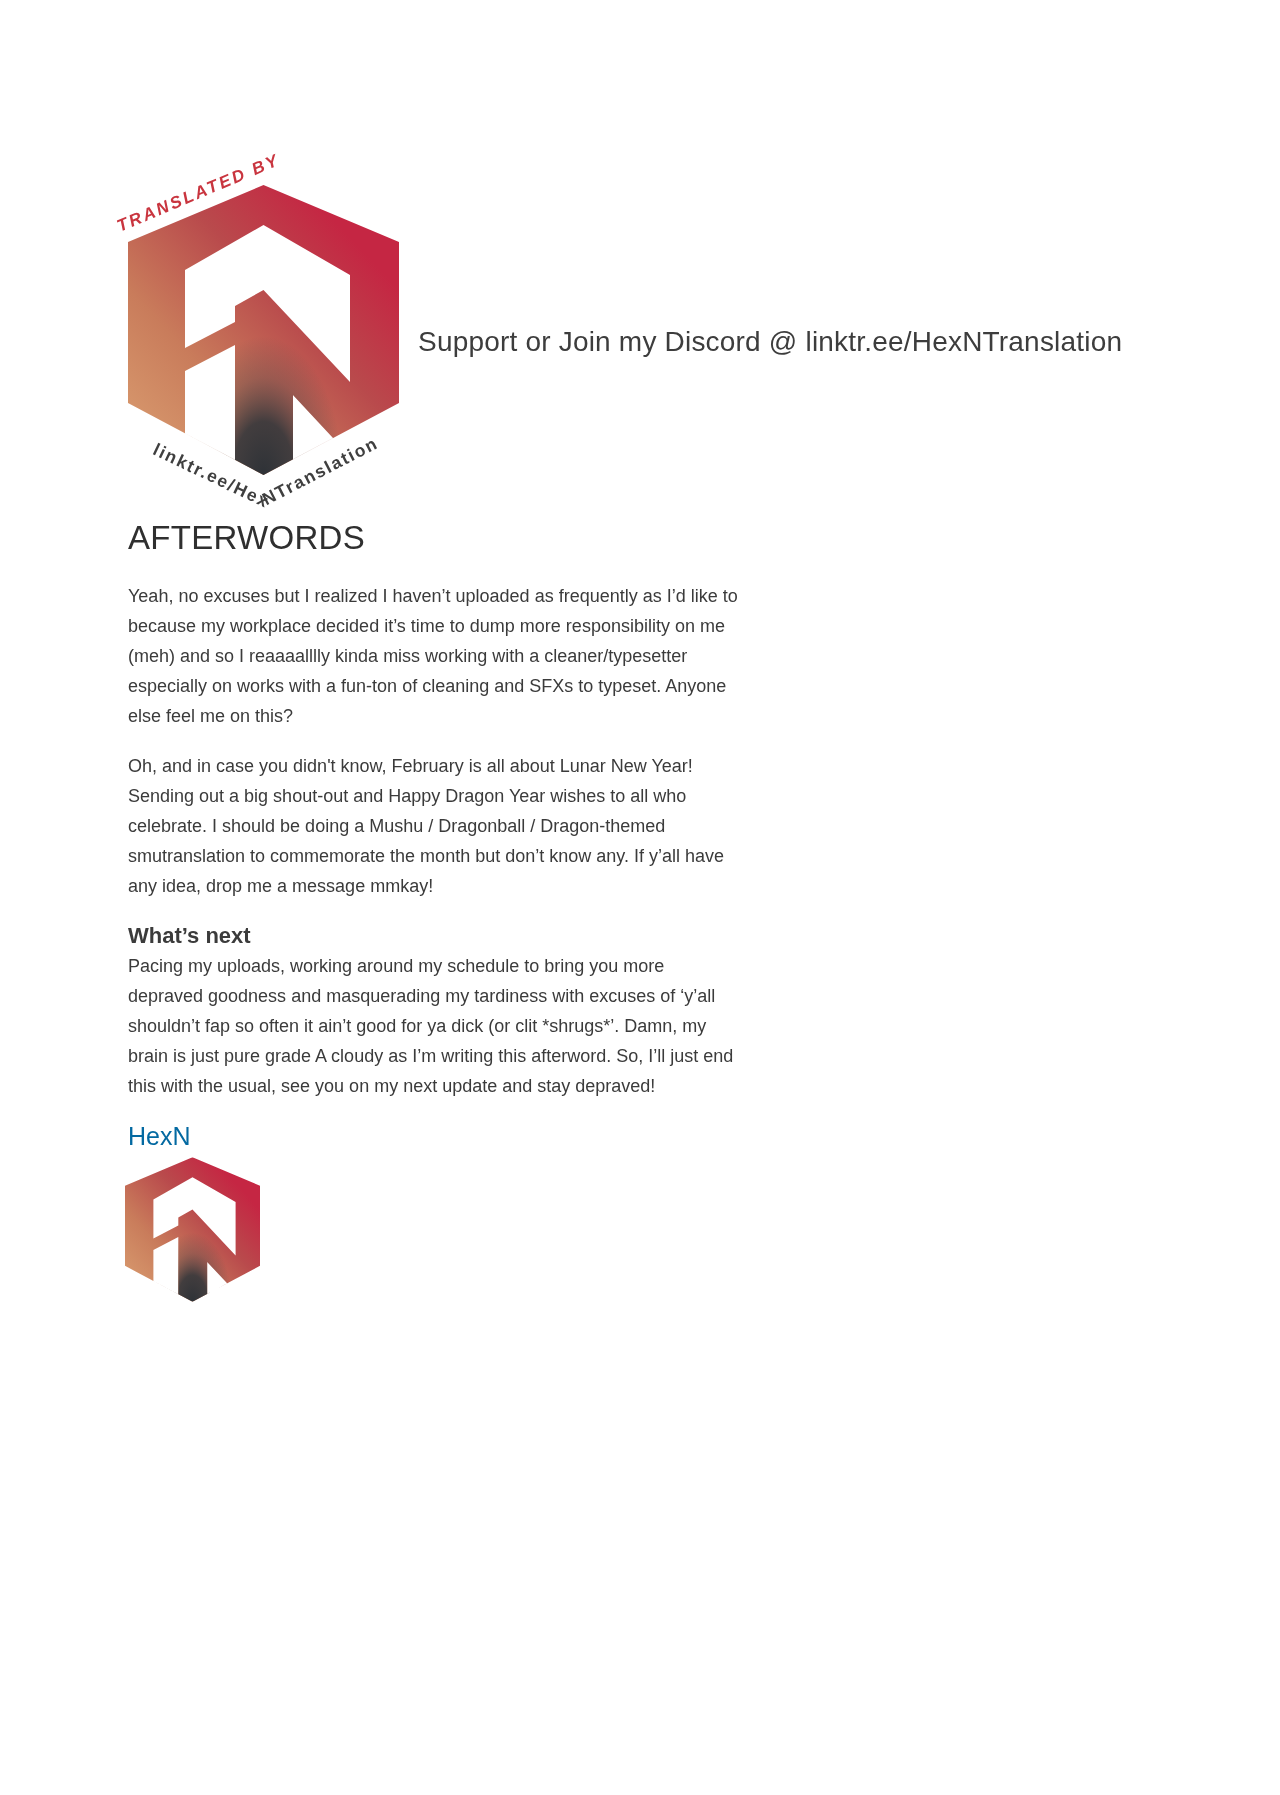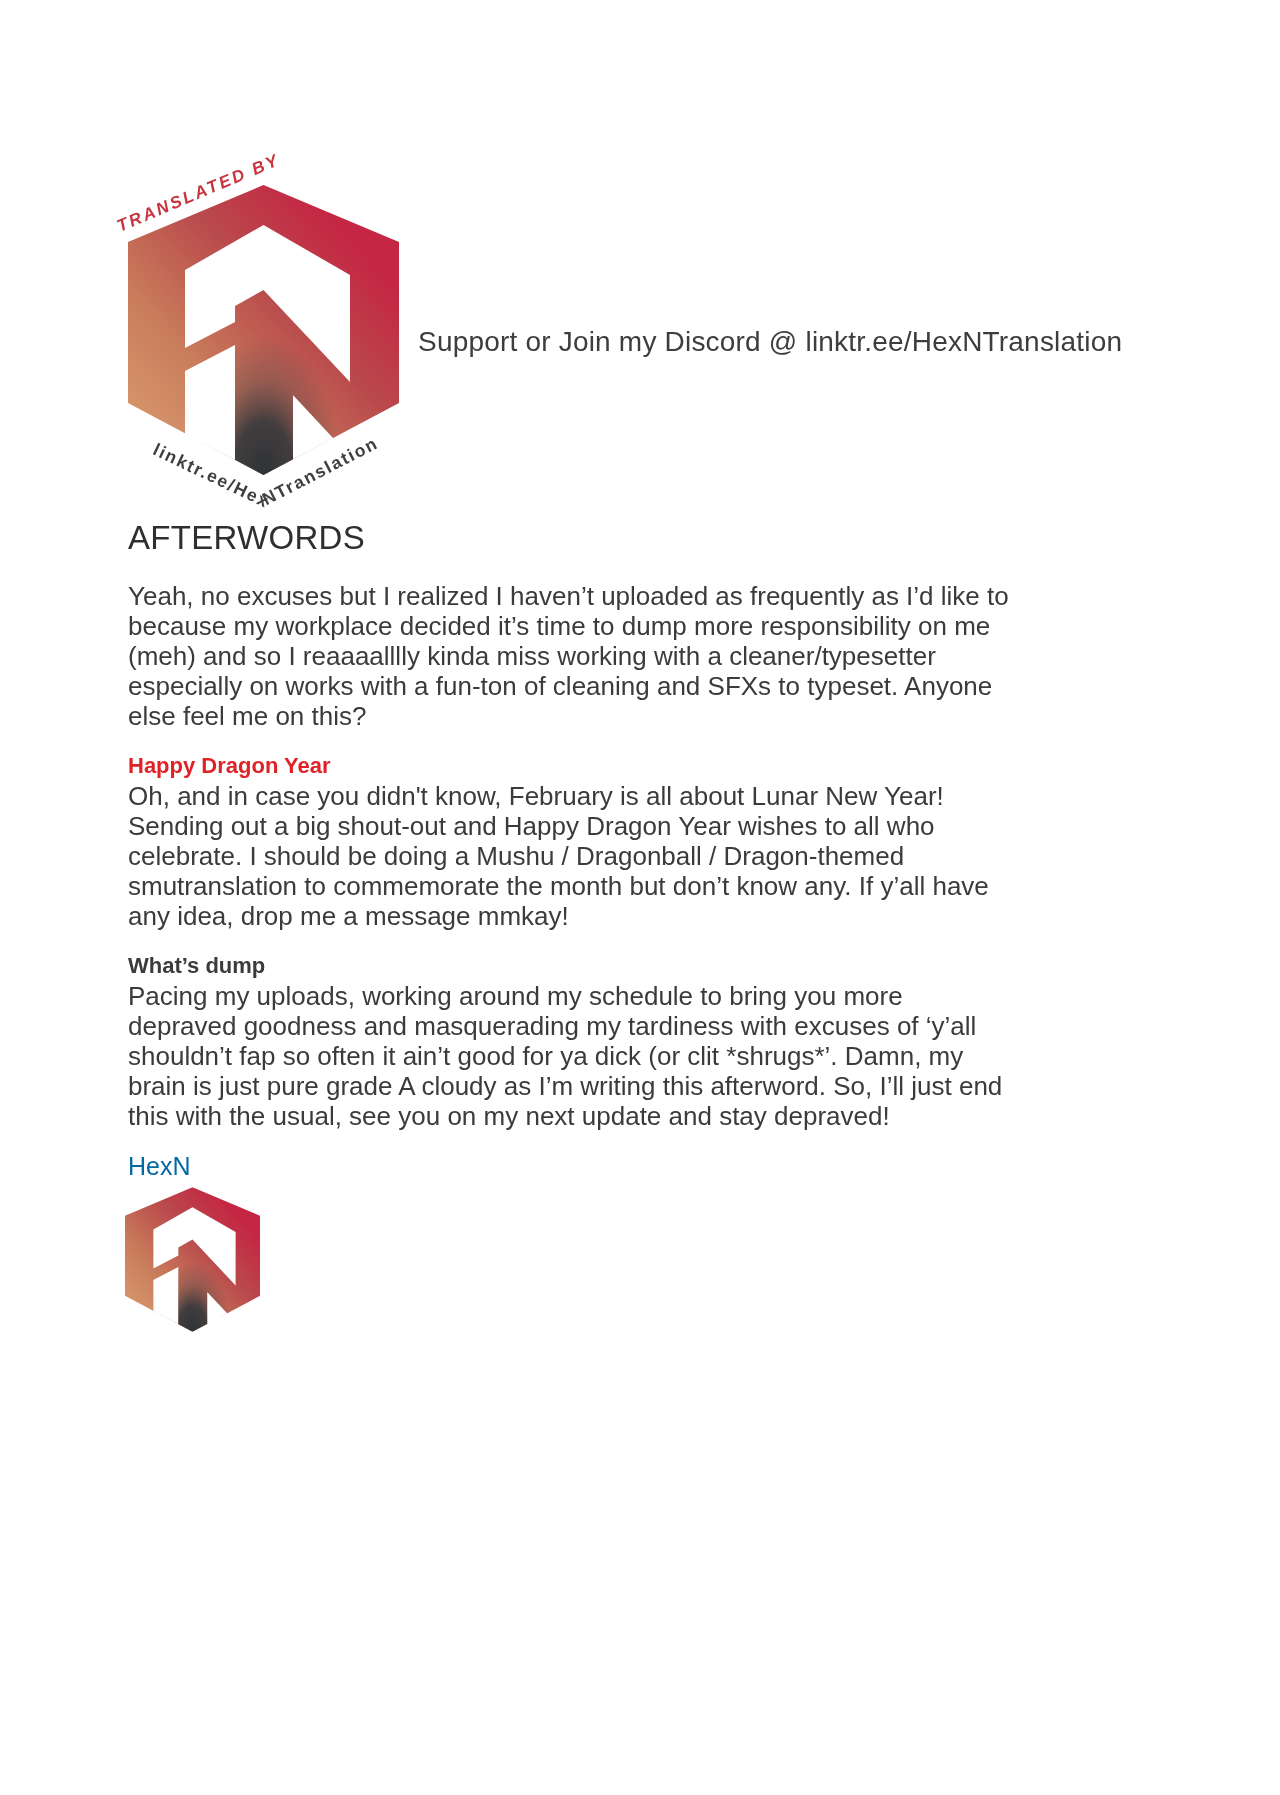--- a/index.html
+++ b/index.html
@@ -16,21 +16,21 @@
     position:absolute;left:418px;top:326px;
     font-size:28px;color:#3d3d3d;letter-spacing:0.2px;
     white-space:nowrap;
   }
   .content{position:absolute;left:128px;top:519px;width:1010px;}
   .content h1{
     font-size:33px;font-weight:400;color:#2f2f2f;
     margin:0 0 24px 0;letter-spacing:0.3px;
   }
   .body-text{
-    font-size:26px;line-height:30px;color:#3b3b3b;
+    font-size:18px;line-height:30px;color:#3b3b3b;
     white-space:pre-line;margin:0;
   }
   .intro{margin-bottom:20px;}
   .section{margin-bottom:20px;}
   .section-heading{
     font-size:22px;line-height:30px;font-weight:700;color:#3b3b3b;
   }
   .signature{font-size:25px;line-height:30px;margin-top:8px;color:#0369a1;}
   .logo-small{display:block;margin-top:6px;margin-left:-3px;width:135px;height:145px;}
   svg text{font-family:"Liberation Sans", sans-serif;}
@@ -87,30 +87,29 @@
 <div class="content">
   <h1>AFTERWORDS</h1>
 
   <p class="body-text intro">Yeah, no excuses but I realized I haven’t uploaded as frequently as I’d like to
 because my workplace decided it’s time to dump more responsibility on me
 (meh) and so I reaaaalllly kinda miss working with a cleaner/typesetter
 especially on works with a fun-ton of cleaning and SFXs to typeset. Anyone
 else feel me on this?</p>
 
   <div class="section">
-    <div class="section-heading" style="color: rgb(224, 34, 39);">Happy Dragon Year</div>
     <p class="body-text">Oh, and in case you didn't know, February is all about Lunar New Year!
 Sending out a big shout-out and Happy Dragon Year wishes to all who
 celebrate. I should be doing a Mushu / Dragonball / Dragon-themed
 smutranslation to commemorate the month but don’t know any. If y’all have
 any idea, drop me a message mmkay!</p>
   </div>
 
   <div class="section">
-    <div class="section-heading" style="color: rgb(59, 59, 59);">What’s dump</div>
+    <div class="section-heading" style="color: rgb(59, 59, 59);">What’s next</div>
     <p class="body-text">Pacing my uploads, working around my schedule to bring you more
 depraved goodness and masquerading my tardiness with excuses of ‘y’all
 shouldn’t fap so often it ain’t good for ya dick (or clit *shrugs*’. Damn, my
 brain is just pure grade A cloudy as I’m writing this afterword. So, I’ll just end
 this with the usual, see you on my next update and stay depraved!</p>
   </div>
 
   <div class="signature">HexN</div>
 
   <svg class="logo-small" viewBox="0 0 271 290" xmlns="http://www.w3.org/2000/svg">

